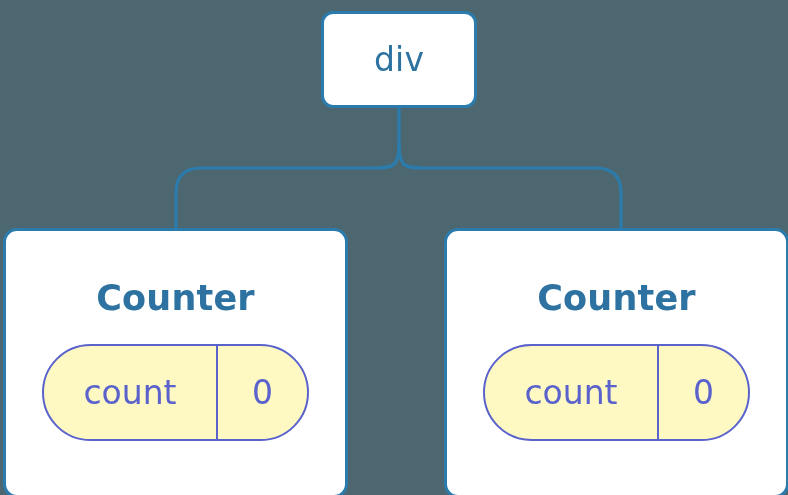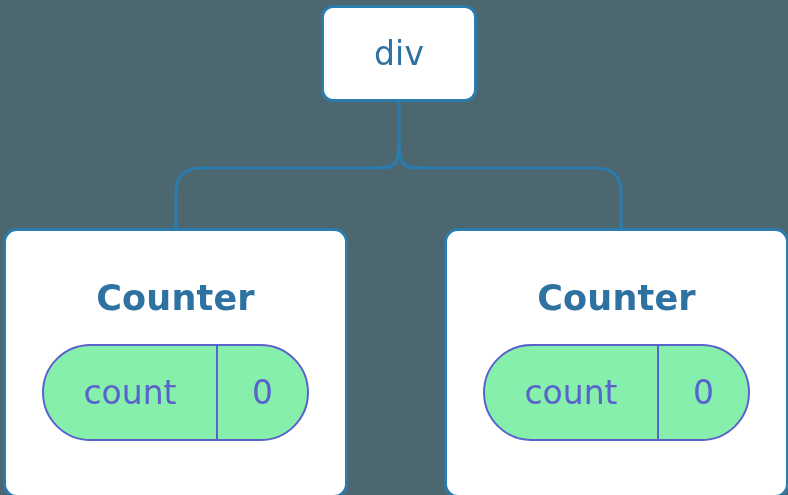--- a/index.html
+++ b/index.html
@@ -34,21 +34,21 @@
     background: #ffffff;
     border: 3px solid #2b7cad;
     border-radius: 12px;
     display: flex;
     flex-direction: column;
     align-items: center;
   }
 
   .node-root {
     left: 321px;
-    top: 5px;
+    top: 11px;
     width: 156px;
     height: 97px;
     justify-content: center;
   }
 
   .node-child {
     top: 228px;
     width: 345px;
     height: 270px;
     border-radius: 14px;
@@ -78,21 +78,21 @@
 
   
   .state-pill {
     position: relative;
     margin-top: 28px;
     height: 97px;
     width: 267px;
     box-sizing: border-box;
     border: 2px solid #5a62cc;
     border-radius: 49px;
-    background: #86efac;
+    background: #fef9c3;
     display: flex;
     align-items: stretch;
   }
 
   .pill-key {
     flex: 0 0 174px;
     display: flex;
     align-items: center;
     justify-content: center;
     box-sizing: border-box;

